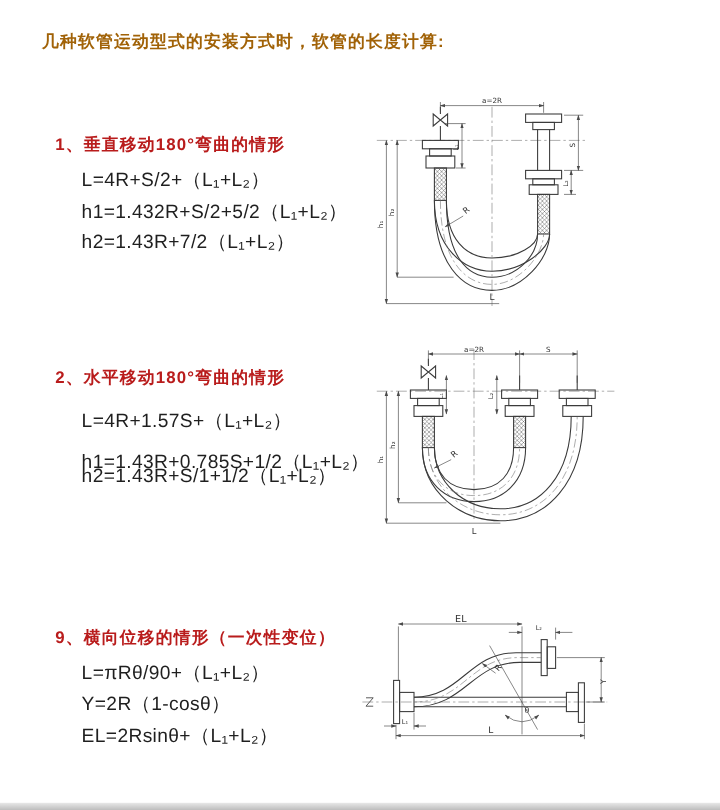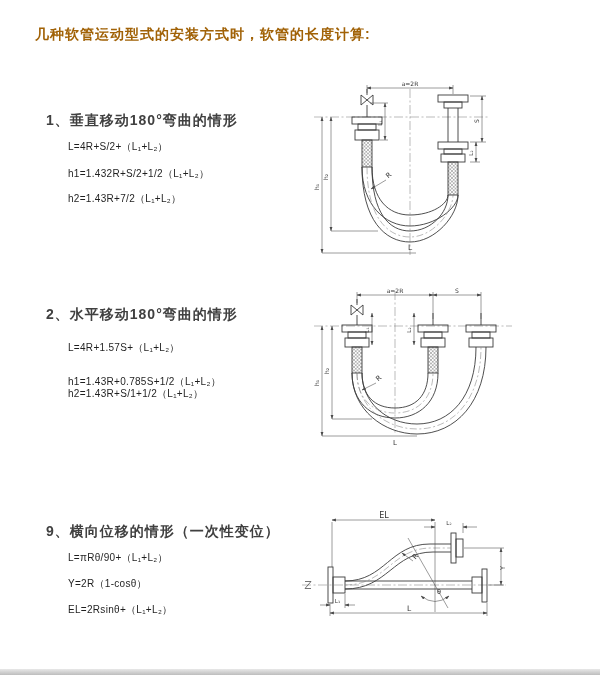--- a/index.html
+++ b/index.html
@@ -7,41 +7,41 @@
     width:600px;height:675px;position:relative;background:#ffffff;
     font-family:"Liberation Sans","DejaVu Sans",sans-serif;color:#222;
     overflow:hidden;
   }
   .title{
     position:absolute;left:35px;top:26px;font-size:14px;font-weight:bold;
     letter-spacing:1px;color:#a16207;white-space:nowrap;
   }
   .heading{
     position:absolute;left:46px;font-size:14px;font-weight:bold;
-    letter-spacing:1px;color:#404040;white-space:nowrap;
+    letter-spacing:1px;color:#b91c1c;white-space:nowrap;
   }
   .formula{
-    position:absolute;left:68px;font-size:10px;font-weight:500;
+    position:absolute;left:68px;font-size:16px;font-weight:500;
     color:#1f1f1f;white-space:nowrap;letter-spacing:0.3px;
   }
   .diag{position:absolute;}
   svg text{fill:#333;font-family:"DejaVu Sans","Liberation Sans",sans-serif;}
   .bottom-edge{
     position:absolute;left:0;bottom:0;width:600px;height:6px;
     background:linear-gradient(to bottom,#e8e8e8,#bdbdbd);
   }
 </style>
 </head>
 <body>
 
 <div class="title">几种软管运动型式的安装方式时，软管的长度计算:</div>
 
 <div class="heading" style="top:112px">1、垂直移动180°弯曲的情形</div>
 <div class="formula" style="top:140px">L=4R+S/2+（L₁+L₂）</div>
-<div class="formula" style="top:167px">h1=1.432R+S/2+1/2（L₁+L₂）</div>
+<div class="formula" style="top:167px">h1=1.432R+S/2+5/2（L₁+L₂）</div>
 <div class="formula" style="top:192px">h2=1.43R+7/2（L₁+L₂）</div>
 
 <div class="heading" style="top:306px">2、水平移动180°弯曲的情形</div>
 <div class="formula" style="top:341px">L=4R+1.57S+（L₁+L₂）</div>
 <div class="formula" style="top:375px">h1=1.43R+0.785S+1/2（L₁+L₂）</div>
 <div class="formula" style="top:387px">h2=1.43R+S/1+1/2（L₁+L₂）</div>
 
 <div class="heading" style="top:523px">9、横向位移的情形（一次性变位）</div>
 <div class="formula" style="top:551px">L=πRθ/90+（L₁+L₂）</div>
 <div class="formula" style="top:577px">Y=2R（1-cosθ）</div>

